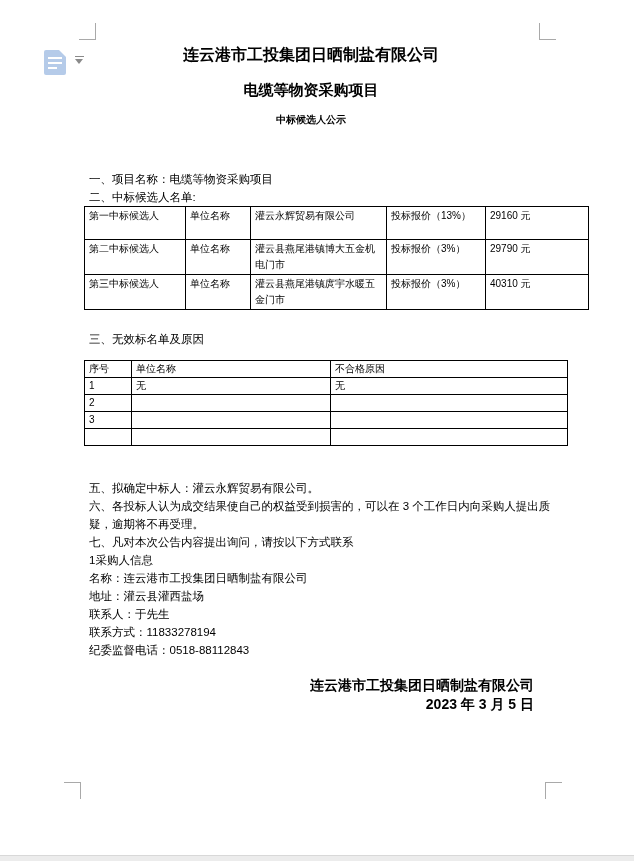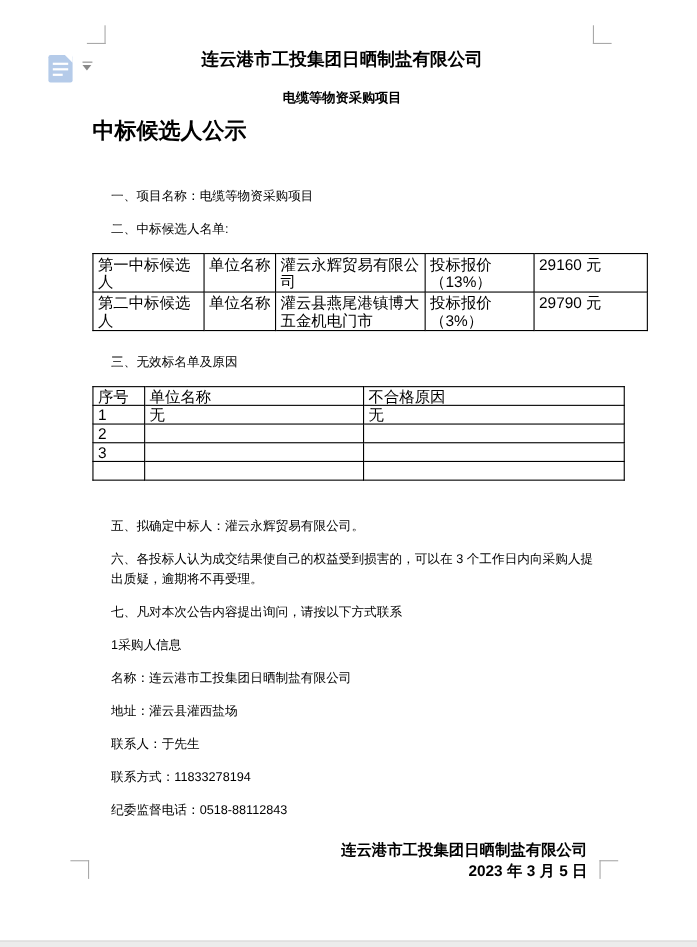--- a/index.html
+++ b/index.html
@@ -21,26 +21,26 @@
   .clipboard .line{position:absolute;left:4px;height:2px;background:#ffffff;}
   .clipboard .l1{top:7px;width:14px;}
   .clipboard .l2{top:12px;width:14px;}
   .clipboard .l3{top:17px;width:9px;}
   .dd{position:absolute;left:31px;top:7px;width:9px;}
   .dd .bar{width:9px;height:1px;background:#8a8a8a;margin-bottom:2px;}
   .dd .tri{width:0;height:0;border-left:4px solid transparent;border-right:4px solid transparent;border-top:5px solid #8a8a8a;}
   
   .content{position:absolute;left:84px;top:47px;width:468px;}
   .title1{font-size:16px;line-height:16px;font-weight:bold;text-align:center;margin:0 14px 19px 0;}
-  .title2{font-size:12px;line-height:15px;font-weight:bold;text-align:center;margin:0 14px 15px 0;}
-  .title3{font-size:20px;line-height:15px;font-weight:bold;text-align:left;margin:0 14px 43px 0;}
-  .para{font-size:11.5px;line-height:18px;margin:12px;padding-left:5px;}
+  .title2{font-size:15px;line-height:15px;font-weight:bold;text-align:center;margin:0 14px 15px 0;}
+  .title3{font-size:10px;line-height:15px;font-weight:bold;text-align:center;margin:0 14px 43px 0;}
+  .para{font-size:11.5px;line-height:18px;margin:0;padding-left:5px;}
   .s3{margin-top:20px;}
   .s5{margin-top:33px;}
-  table{border-collapse:collapse;table-layout:fixed;font-size:14px;}
+  table{border-collapse:collapse;table-layout:fixed;font-size:10px;}
   td,th{border:1px solid #000;padding:1px 4px;vertical-align:top;line-height:16px;text-align:left;font-weight:normal;overflow:hidden;}
   .tbl-candidates{width:459px;}
   .tbl-candidates tr{height:33px;}
   .tbl-candidates tr:last-child{height:35px;}
   .c-rank{width:92px;}.c-lab{width:56px;}.c-comp{width:127px;}.c-plab{width:90px;}.c-price{width:94px;}
   .tbl-invalid{width:456px;margin-top:12px;}
   .tbl-invalid tr{height:17px;}
   .tbl-invalid td,.tbl-invalid th{line-height:14px;}
   .i-no{width:38px;}.i-name{width:190px;}.i-reason{width:228px;}
   .footer{margin-top:17px;text-align:right;font-weight:bold;font-size:14px;padding-right:18px;}
@@ -86,20 +86,27 @@
       <td class="c-plab">投标报价（13%）</td>
       <td class="c-price">29160 元</td>
     </tr>
     <tr>
       <td class="c-rank">第二中标候选人</td>
       <td class="c-lab">单位名称</td>
       <td class="c-comp">灌云县燕尾港镇博大五金机电门市</td>
       <td class="c-plab">投标报价（3%）</td>
       <td class="c-price">29790 元</td>
     </tr>
+    <tr>
+      <td class="c-rank">第三中标候选人</td>
+      <td class="c-lab">单位名称</td>
+      <td class="c-comp">灌云县燕尾港镇庹宇水暖五金门市</td>
+      <td class="c-plab">投标报价（3%）</td>
+      <td class="c-price">40310 元</td>
+    </tr>
   </tbody>
     </table>
 
   <p class="para s3">三、无效标名单及原因</p>
 
   <table class="tbl-invalid">
     <tbody>
         <tr>
       <th class="i-no">序号</th>
       <th class="i-name">单位名称</th>

